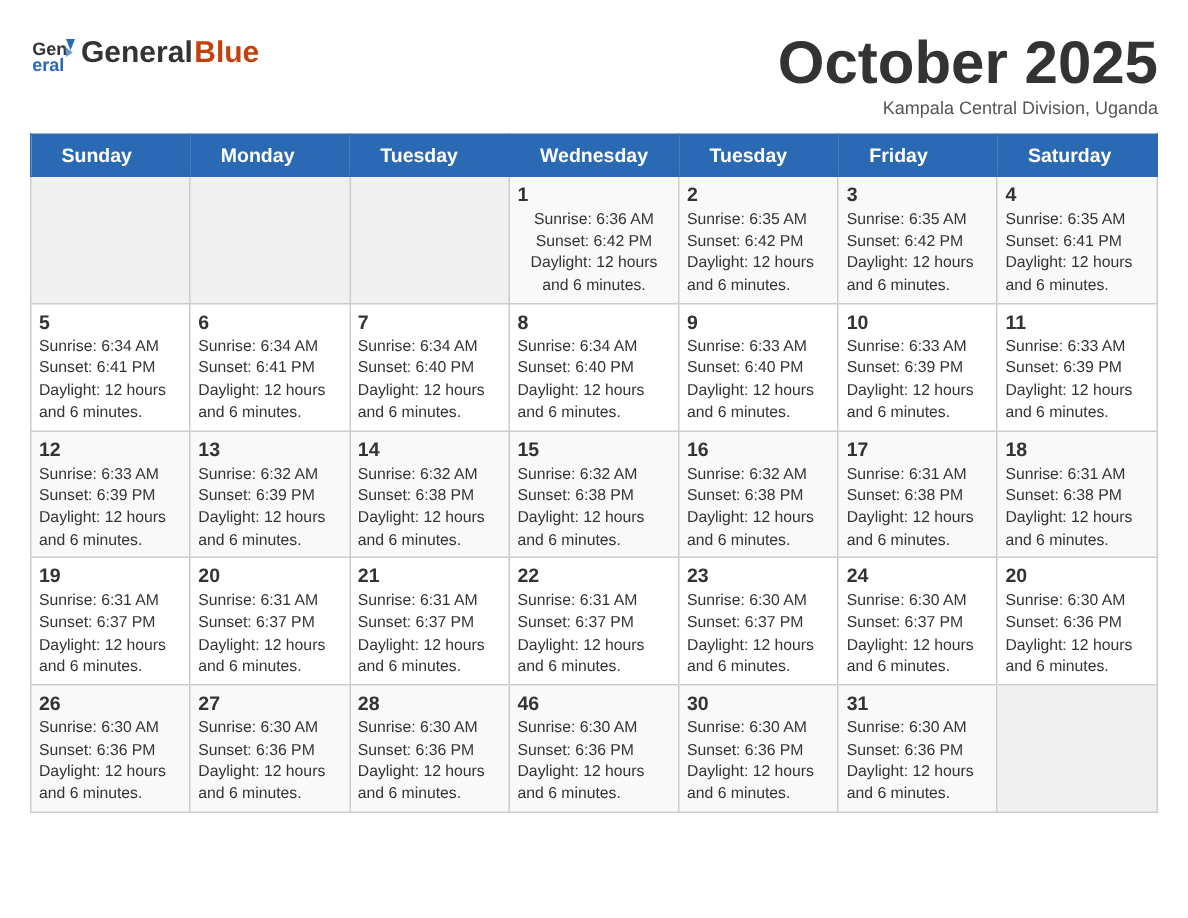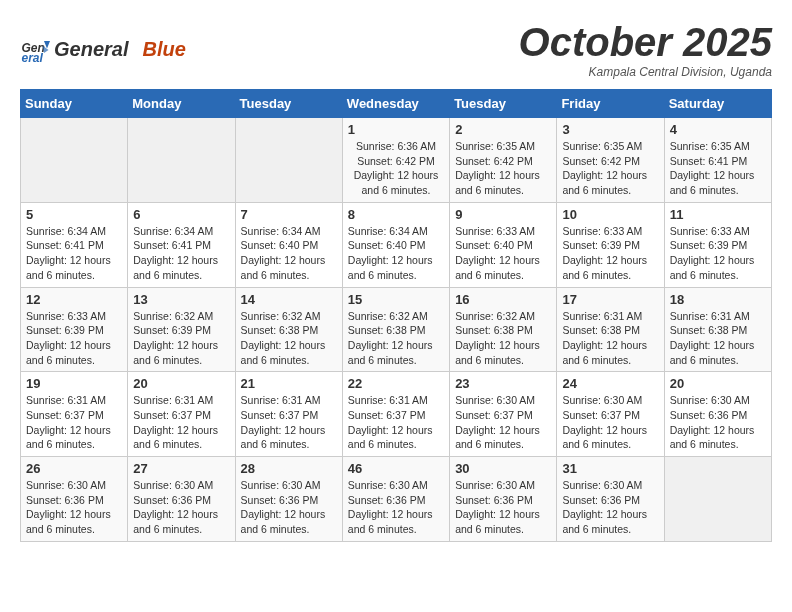--- a/index.html
+++ b/index.html
@@ -6,23 +6,22 @@
     body {
       font-family: Arial, sans-serif;
       background: #fff;
       width: 792px;
       min-height: 612px;
       padding: 20px;
     }
     .header {
       display: flex;
       justify-content: space-between;
-      align-items: center;
+      align-items: flex-start;
       margin-bottom: 10px;
-      font-style: italic;
     }
     .logo {
       display: flex;
       align-items: center;
       gap: 4px;
     }
     .logo-icon {
       width: 30px;
       height: 30px;
     }
@@ -39,21 +38,21 @@
       color: #555;
     }
     table {
       width: 100%;
       border-collapse: collapse;
     }
     th {
       background-color: #2a6ab5;
       color: #fff;
       font-size: 13px;
-      padding: 6px 4px;
+      padding: 6px 20px;
       text-align: left;
       border: 1px solid #2a6ab5;
     }
     td {
       border: 1px solid #ccc;
       vertical-align: top;
       padding: 4px 5px;
       width: calc(100% / 7);
       min-height: 80px;
       font-size: 11px;
@@ -84,21 +83,21 @@
 
 <div class="header">
   <div class="logo">
     <svg class="logo-icon" viewBox="0 0 40 40">
       <text x="2" y="22" font-size="16" font-weight="bold" fill="#333">Gen</text>
       <text x="2" y="36" font-size="16" font-weight="bold" fill="#2a6ab5">eral</text>
       <polygon points="32,8 40,8 36,18" fill="#2a6ab5"></polygon>
       <polygon points="30,14 38,20 32,24" fill="#2a6ab5" opacity="0.7"></polygon>
     </svg>
     <div>
-      <div style="display:flex; gap:14px;">
+      <div style="display:flex; gap:1px;">
         <span style="font-size:20px; font-weight:bold; color:#333;">General</span>
         <span style="font-size:20px; font-weight:bold; color:#c2410c;">Blue</span>
       </div>
     </div>
   </div>
   <div class="title-block">
     <div class="month-title">October 2025</div>
     <div class="location-title">Kampala Central Division, Uganda</div>
   </div>
 </div>

